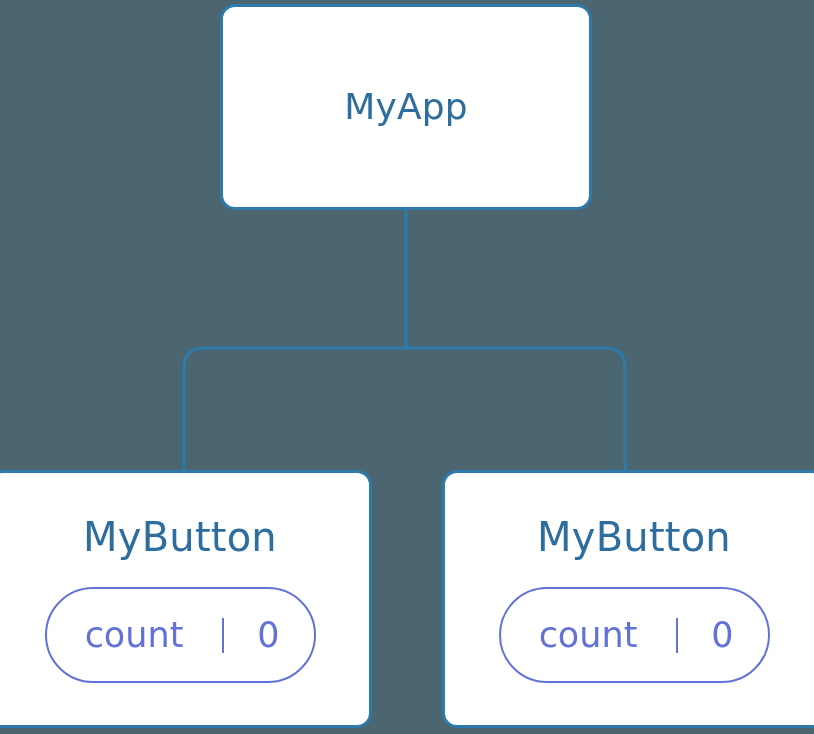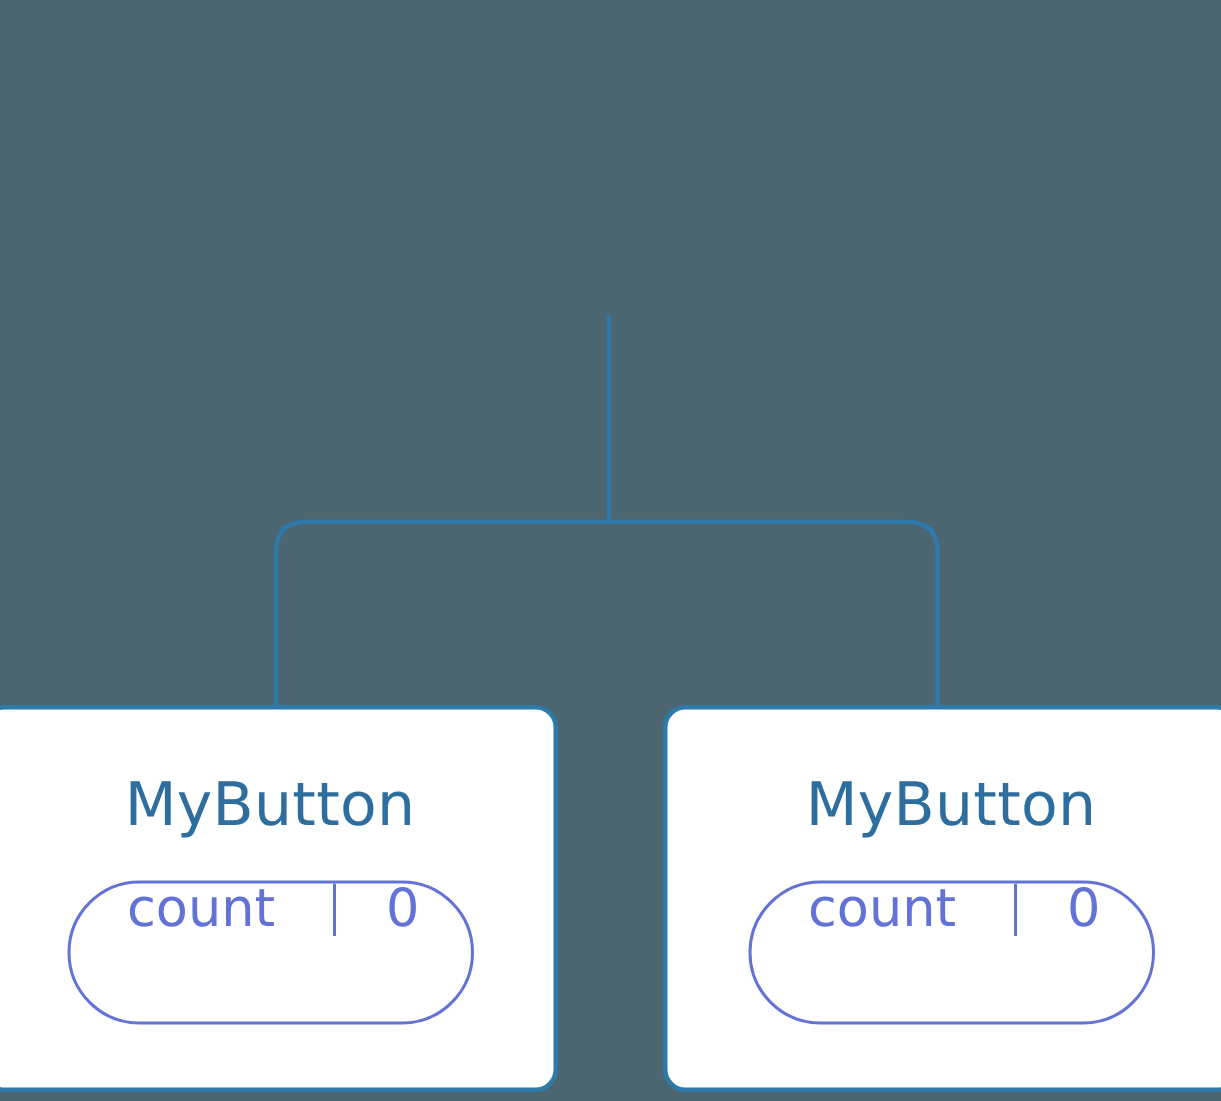--- a/index.html
+++ b/index.html
@@ -76,21 +76,21 @@
 
   .node-root .node-title {
     font-size: 36px;
   }
 
   
   .state-pill {
     margin-top: 30px;
     height: 96px;
     display: flex;
-    align-items: flex-start;
+    align-items: center;
     border: 2px solid #6272d6;
     border-radius: 48px;
     box-sizing: border-box;
     overflow: hidden;
     background: #ffffff;
   }
 
   .pill-key,
   .pill-val {
     display: flex;
@@ -119,20 +119,23 @@
 
   <svg id="connectors" viewBox="0 0 814 734" width="814" height="734" aria-hidden="true">
 
     <path d="M 406 210 L 406 348" fill="none" stroke="#2d7aab" stroke-width="3" stroke-linecap="butt"></path>
 
     <path d="M 406 348 L 204 348 Q 184 348 184 368 L 184 472" fill="none" stroke="#2d7aab" stroke-width="3" stroke-linecap="butt"></path>
 
     <path d="M 406 348 L 605 348 Q 625 348 625 368 L 625 472" fill="none" stroke="#2d7aab" stroke-width="3" stroke-linecap="butt"></path>
   </svg>
 
+  <div class="node node-root">
+    <span class="node-title">MyApp</span>
+  </div>
 
   <div class="node node-leaf node-leaf-left">
     <span class="node-title">MyButton</span>
     <div class="state-pill">
       <span class="pill-key">count</span>
       <span class="pill-val">0</span>
     </div>
   </div>
 
   <div class="node node-leaf node-leaf-right">

